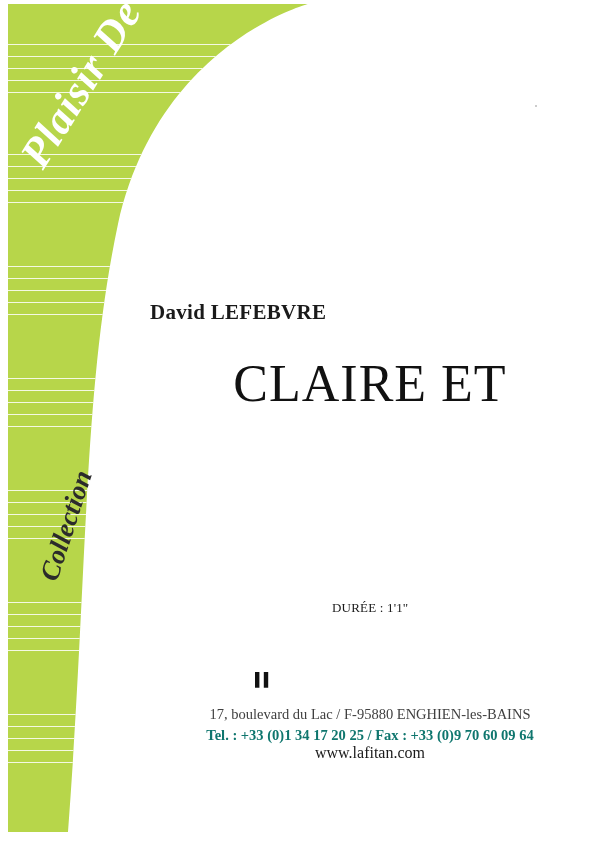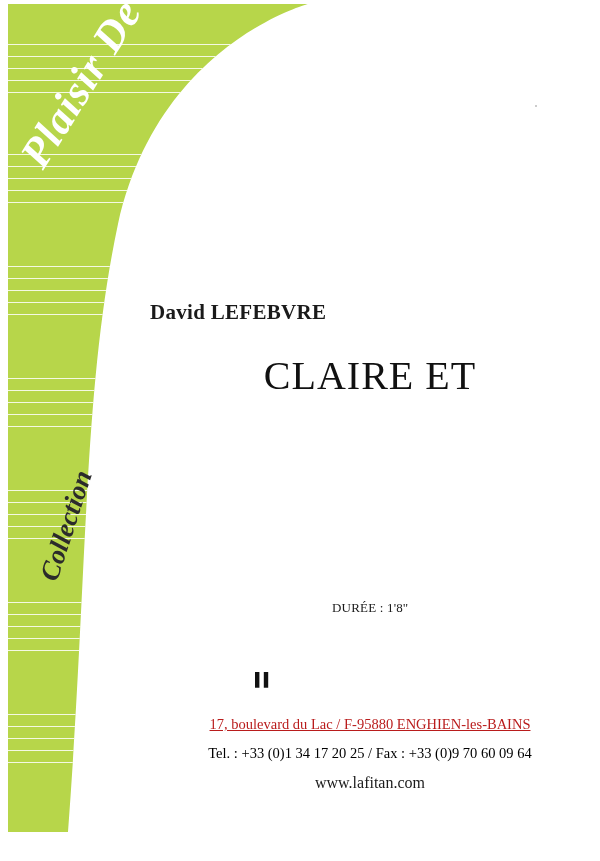--- a/index.html
+++ b/index.html
@@ -100,21 +100,21 @@
     color: #1a1a1a;
     letter-spacing: 0.3px;
   }
 
   #work-title {
     position: absolute;
     top: 352px;
     left: 0;
     width: 440px;
     text-align: center;
-    font-size: 40px;
+    font-size: 52px;
     color: #111111;
     line-height: 1.22;
     letter-spacing: 1px;
   }
 
   #instrumentation {
     position: absolute;
     top: 502px;
     left: 0;
     width: 440px;
@@ -156,34 +156,33 @@
     position: absolute;
     left: 50%;
     margin-left: -115px;
     top: 0px;
     color: #111;
     font-size: 44px;
     line-height: 1;
   }
 
   #publisher-address {
-    margin-top: 10px;
     font-size: 14.5px;
-    color: #b91c1c;
-    white-space: nowrap;
-    text-decoration: underline;
+    color: #404040;
+    white-space: nowrap;
   }
   #publisher-phone {
-    margin-top: 12px;
+    margin-top: 4px;
     font-size: 14.5px;
-    color: #000000;
-    white-space: nowrap;
+    color: #0f766e;
+    white-space: nowrap;
+    font-weight: bold;
   }
   #publisher-web {
-    margin-top: 12px;
+    margin-top: 0;
     font-size: 16px;
     color: #1a1a1a;
   }
 
   .small-dot {
     position: absolute;
     width: 2px; height: 2px;
     background: #cccccc;
   }
 </style>
@@ -243,21 +242,21 @@
 
   <div id="content">
 
     <div id="composer">David LEFEBVRE</div>
 
     <div id="work-title">
       <div>CLAIRE ET</div>
     </div>
 
 
-    <div id="duration">DURÉE : 1'8''</div>
+    <div id="duration">DURÉE : 1'1''</div>
 
     <div id="publisher-block">
       <div id="publisher-name">
         <span id="note-mark">𝄥</span>
       </div>
       <div id="publisher-address">17, boulevard du Lac / F-95880 ENGHIEN-les-BAINS</div>
       <div id="publisher-phone">Tel. : +33 (0)1 34 17 20 25 / Fax : +33 (0)9 70 60 09 64</div>
       <div id="publisher-web">www.lafitan.com</div>
     </div>
 

